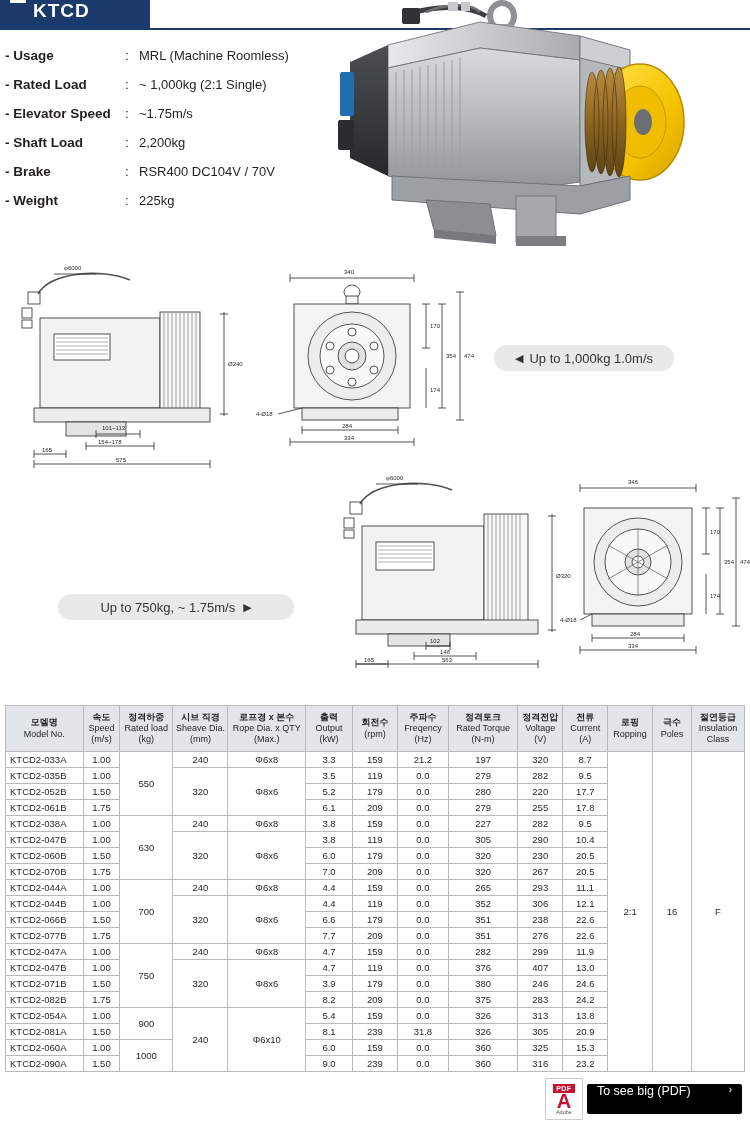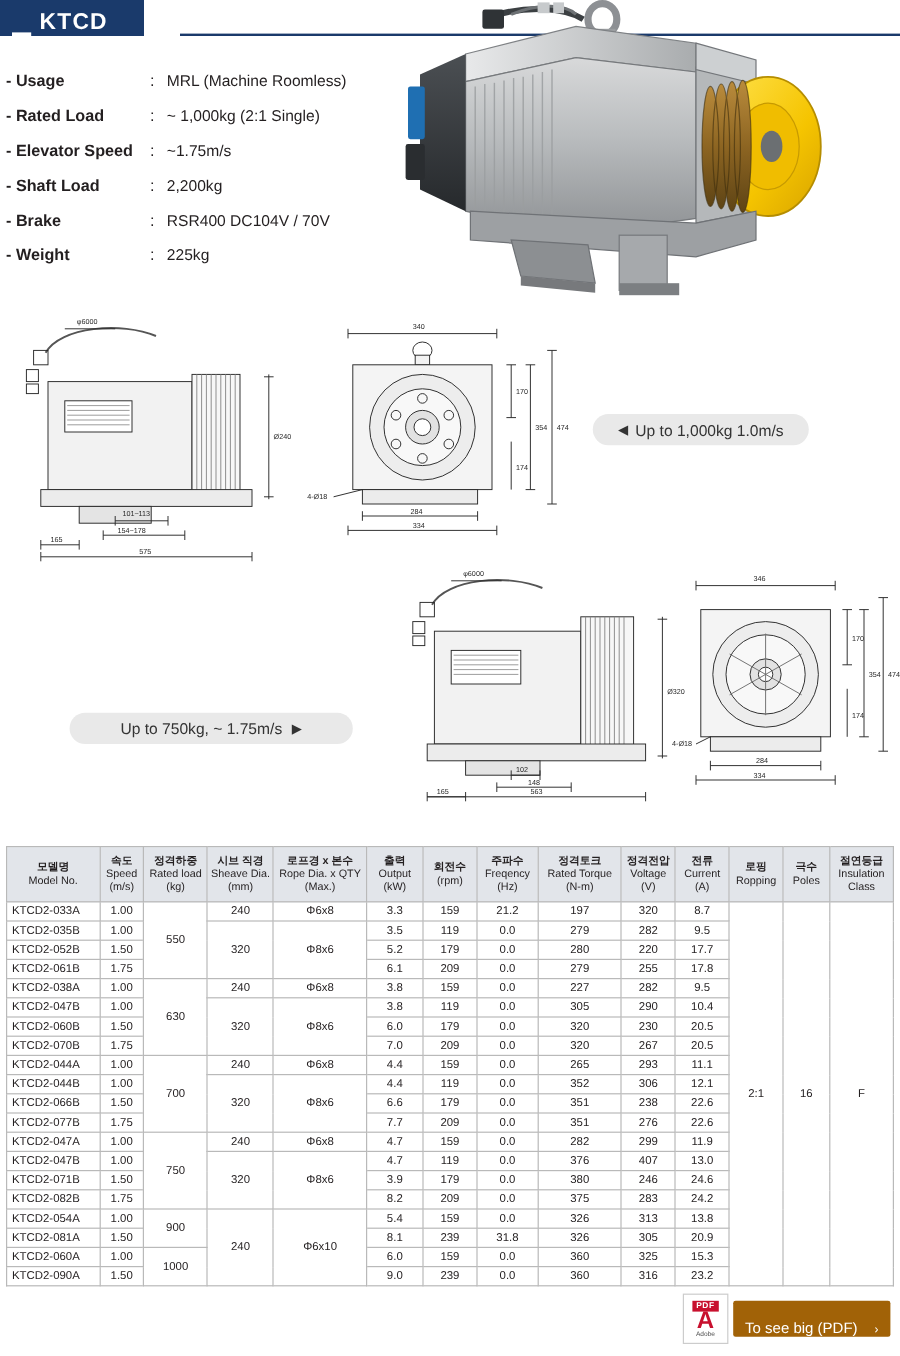--- a/index.html
+++ b/index.html
@@ -16,24 +16,24 @@
 
   
   #header {
     position: absolute;
     left: 0; top: 0;
     width: 750px; height: 34px;
   }
   #header-tab {
     position: absolute;
     left: 0; top: 0;
-    width: 120px; height: 30px;
+    width: 150px; height: 30px;
     background: #1a3a6b;
     display: flex;
-    align-items: flex-end;
+    align-items: flex-start;
     padding-left: 10px;
   }
   #header-tab .dash {
     width: 16px; height: 3px;
     background: #ffffff;
     margin-right: 7px;
   }
   #header-title {
     color: #ffffff;
     font-size: 19px;
@@ -43,21 +43,21 @@
   #header-rule {
     position: absolute;
     left: 150px; top: 28px;
     width: 600px; height: 2px;
     background: #1a3a6b;
   }
 
   
   #spec-list {
     position: absolute;
-    left: 5px; top: 60px;
+    left: 5px; top: 48px;
     width: 330px;
   }
   .spec-row {
     display: flex;
     align-items: baseline;
     height: 29px;
     font-size: 13.5px;
   }
   .spec-label {
     width: 120px;
@@ -162,28 +162,29 @@
     color: #c8102e;
     font-size: 20px;
     font-weight: bold;
     line-height: 16px;
   }
   #pdf-icon .pdf-sub {
     font-size: 5.5px;
     color: #555555;
   }
   #pdf-button {
-    background: #a16207;
+    background: #000000;
     color: #ffffff;
     font-size: 12.5px;
     height: 30px;
     display: flex;
-    align-items: flex-end;
+    align-items: flex-start;
     padding: 0 10px;
     border-radius: 2px;
+    gap: 24px;
   }
   #pdf-button .chev {
     margin-left: 14px;
     font-size: 10px;
   }
 </style>
 </head>
 <body>
 
 <div id="header">

